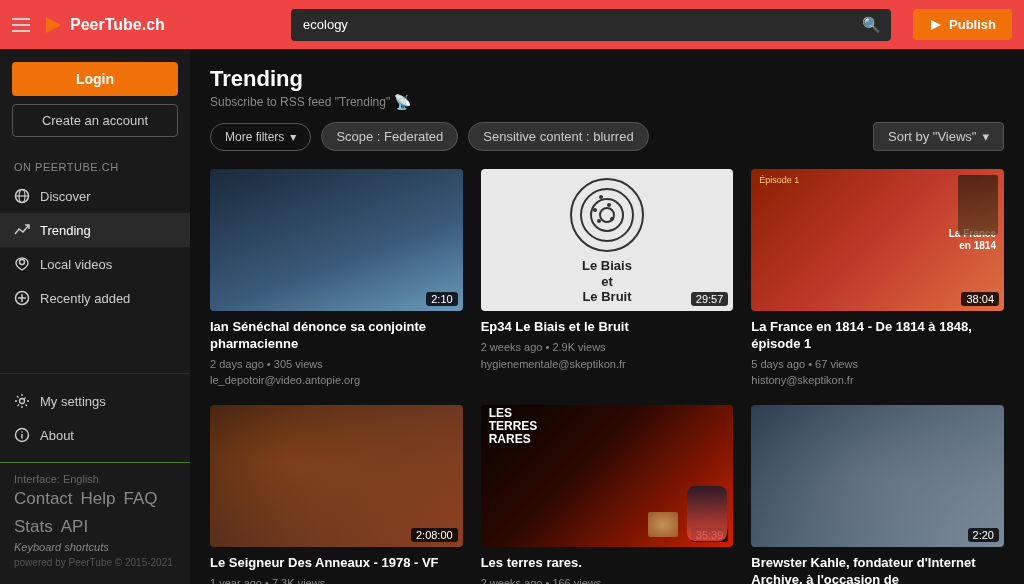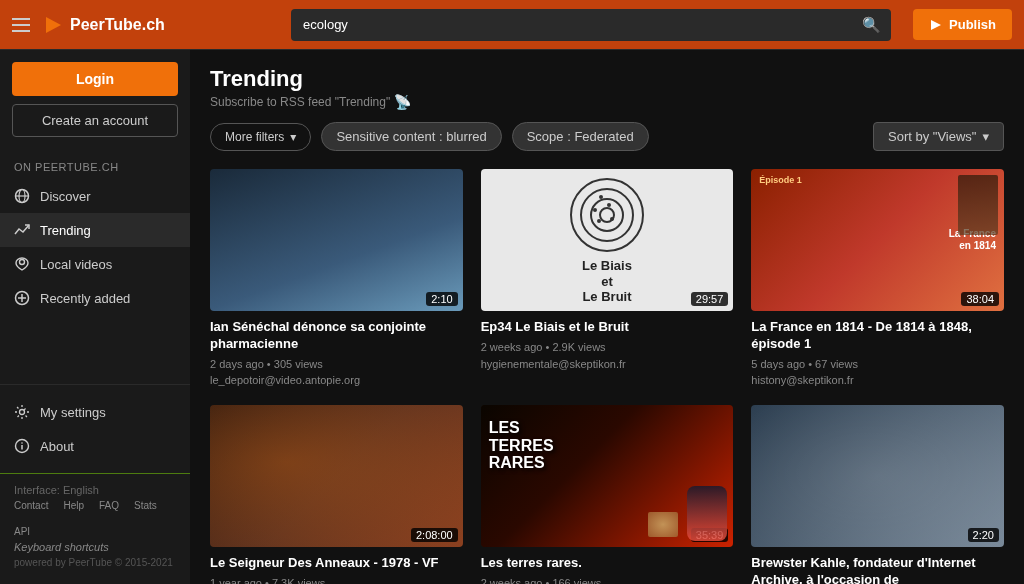--- a/index.html
+++ b/index.html
@@ -9,21 +9,21 @@
       font-family: -apple-system, BlinkMacSystemFont, 'Segoe UI', sans-serif;
       font-size: 13px;
       width: 1024px;
       height: 584px;
       overflow: hidden;
       display: flex;
       flex-direction: column;
     }
     
     .topbar {
-      background: #c2410c;
+      background: #ef4444;
       height: 50px;
       display: flex;
       align-items: center;
       padding: 0 12px;
       gap: 12px;
       flex-shrink: 0;
       border-bottom: 1px solid #2a2a2a;
     }
     .hamburger {
       cursor: pointer;
@@ -178,23 +178,23 @@
     }
     .sidebar-footer {
       padding: 10px 14px 4px;
       border-top: 1px solid #4d7c0f;
       font-size: 11px;
       color: #666;
     }
     .sidebar-footer-links {
       display: flex;
       flex-wrap: wrap;
-      gap: 15px;
+      gap: 8px;
       margin-top: 4px;
-      font-size: 10px;
+      font-size: 17px;
       color: #888;
     }
     .sidebar-footer-links a {
       color: #888;
       text-decoration: none;
       cursor: pointer;
     }
     .sidebar-keyboard {
       font-size: 11px;
       color: #888;
@@ -439,22 +439,22 @@
         <span>Subscribe to RSS feed "Trending"</span>
         <span class="rss-icon">📡</span>
       </div>
     </div>
 
     <div class="filters-bar">
       <button class="filter-btn">
         <span>More filters</span>
         <span>▾</span>
       </button>
+      <span class="filter-tag">Scope : Federated</span>
       <span class="filter-tag">Sensitive content : blurred</span>
-      <span class="filter-tag">Scope : Federated</span>
       <button class="sort-btn">
         <span>Sort by "Views"</span>
         <span>▾</span>
       </button>
     </div>
 
     <div class="video-grid">
 
       <div class="video-card">
         <div class="video-thumb thumb-1">
@@ -488,21 +488,21 @@
         </div>
         <div class="video-title">Ep34 Le Biais et le Bruit</div>
         <div class="video-meta">
           <div>2 weeks ago • 2.9K views</div>
           <div>hygienementale@skeptikon.fr</div>
         </div>
       </div>
 
       <div class="video-card">
         <div class="video-thumb" style="background:linear-gradient(135deg,#8b2000 0%,#c0392b 50%,#e07040 100%); position:relative;">
-          <div style="position:absolute;top:6px;left:8px;font-size:9px;color:#ffcc80;font-weight:700;">Épisode 1</div>
+          <div style="position:absolute;top:6px;left:8px;font-size:9px;color:#ffcc80;font-weight:400;">Épisode 1</div>
           <div style="position:absolute;right:8px;top:50%;transform:translateY(-50%);text-align:right;">
             <div style="font-size:10px;font-weight:700;color:#fff;line-height:1.2;">La France<br>en 1814</div>
           </div>
           <div style="position:absolute;right:2px;top:2px;width:50px;height:70px;overflow:hidden;opacity:0.7;">
             <div style="width:40px;height:60px;background:linear-gradient(180deg,#2a1a0a,#5a3a20);border-radius:2px;position:absolute;right:4px;top:4px;"></div>
           </div>
           <span class="video-duration">38:04</span>
         </div>
         <div class="video-title">La France en 1814 - De 1814 à 1848, épisode 1</div>
         <div class="video-meta">
@@ -518,21 +518,21 @@
         </div>
         <div class="video-title">Le Seigneur Des Anneaux - 1978 - VF</div>
         <div class="video-meta">
           <div>1 year ago • 7.3K views</div>
         </div>
       </div>
 
       <div class="video-card">
         <div class="video-thumb terres-rares-thumb">
           <div style="position:absolute;top:0;left:0;width:100%;height:100%;background:linear-gradient(135deg,#0a0500,#2a0800 40%,#cc2200 100%);"></div>
-          <div style="position:absolute;top:14px;left:8px;font-size:16px;font-weight:900;color:#fff;line-height:1.1;text-shadow:2px 2px 4px #000;z-index:1;">LES<br>TERRES<br>RARES</div>
+          <div style="position:absolute;top:2px;left:8px;font-size:12px;font-weight:900;color:#fff;line-height:1.1;text-shadow:2px 2px 4px #000;z-index:1;">LES<br>TERRES<br>RARES</div>
           <div style="position:absolute;bottom:6px;right:6px;width:40px;height:55px;background:linear-gradient(180deg,#1a1a2e,#e74c3c);border-radius:8px;z-index:1;opacity:0.85;"></div>
           <div style="position:absolute;bottom:10px;right:55px;width:30px;height:25px;background:radial-gradient(#c8a060,#a06030);border-radius:2px;opacity:0.9;z-index:1;"></div>
           <span class="video-duration">35:39</span>
         </div>
         <div class="video-title">Les terres rares.</div>
         <div class="video-meta">
           <div>2 weeks ago • 166 views</div>
         </div>
       </div>
 

